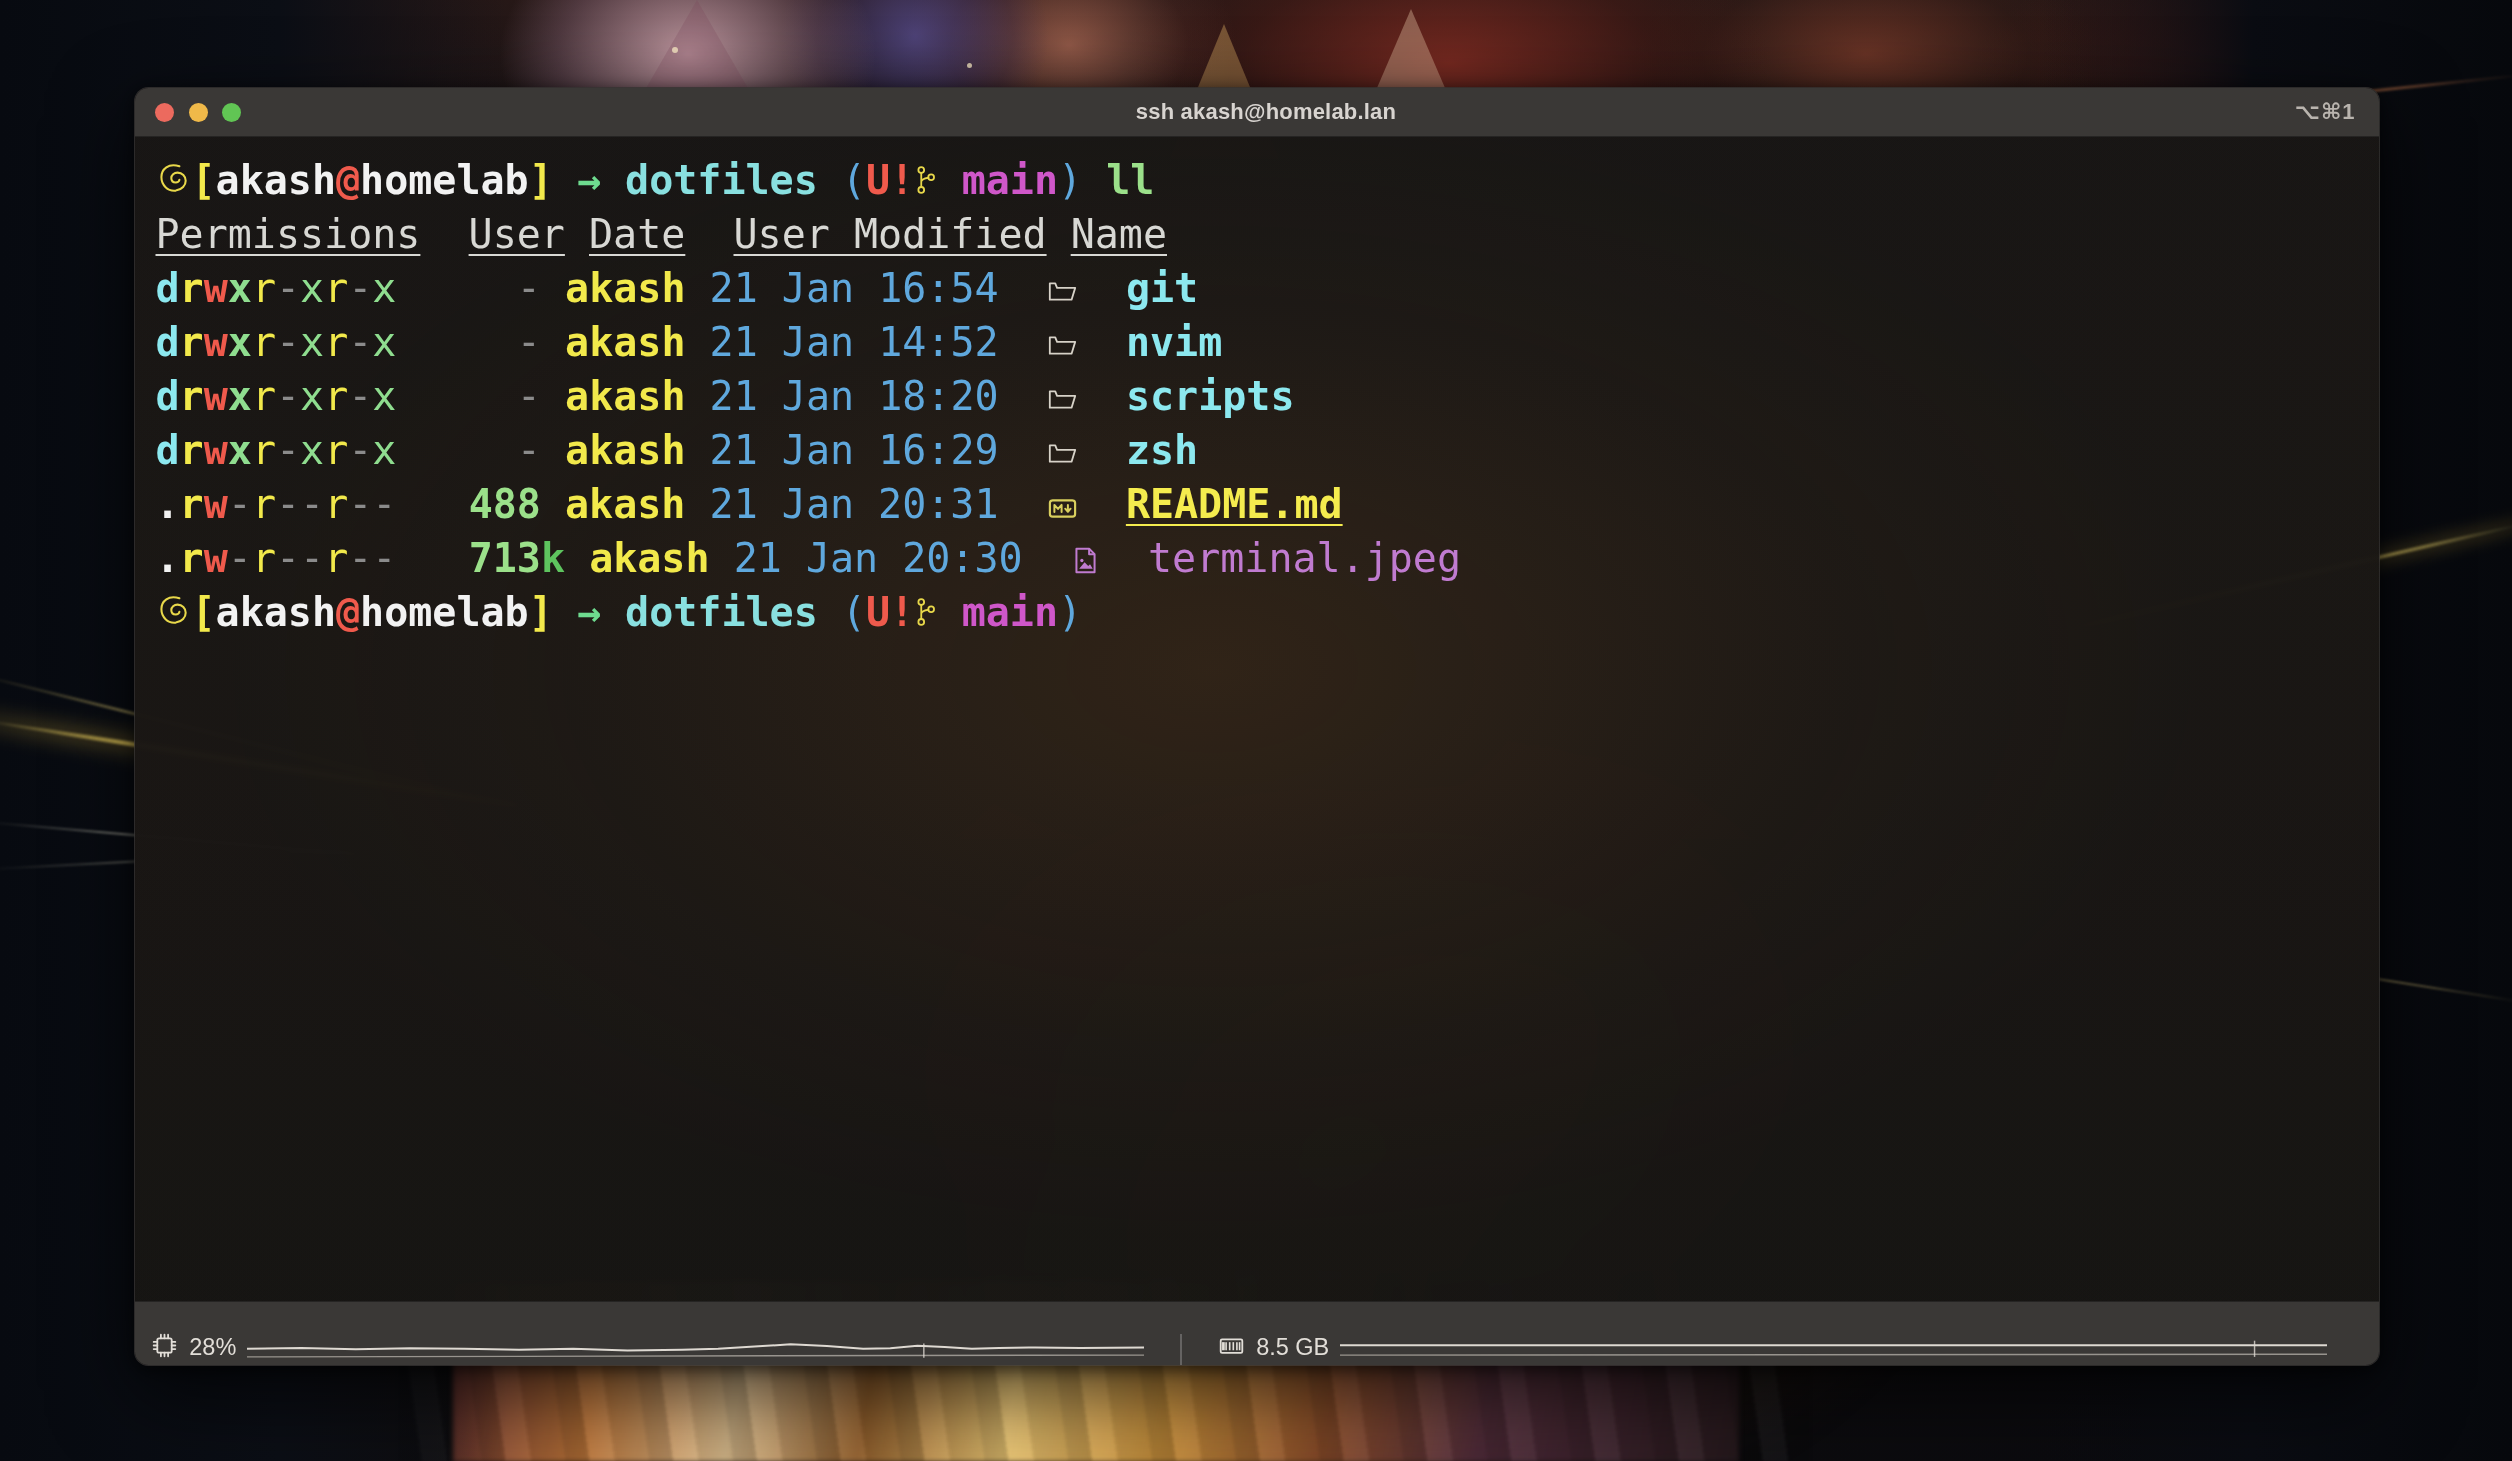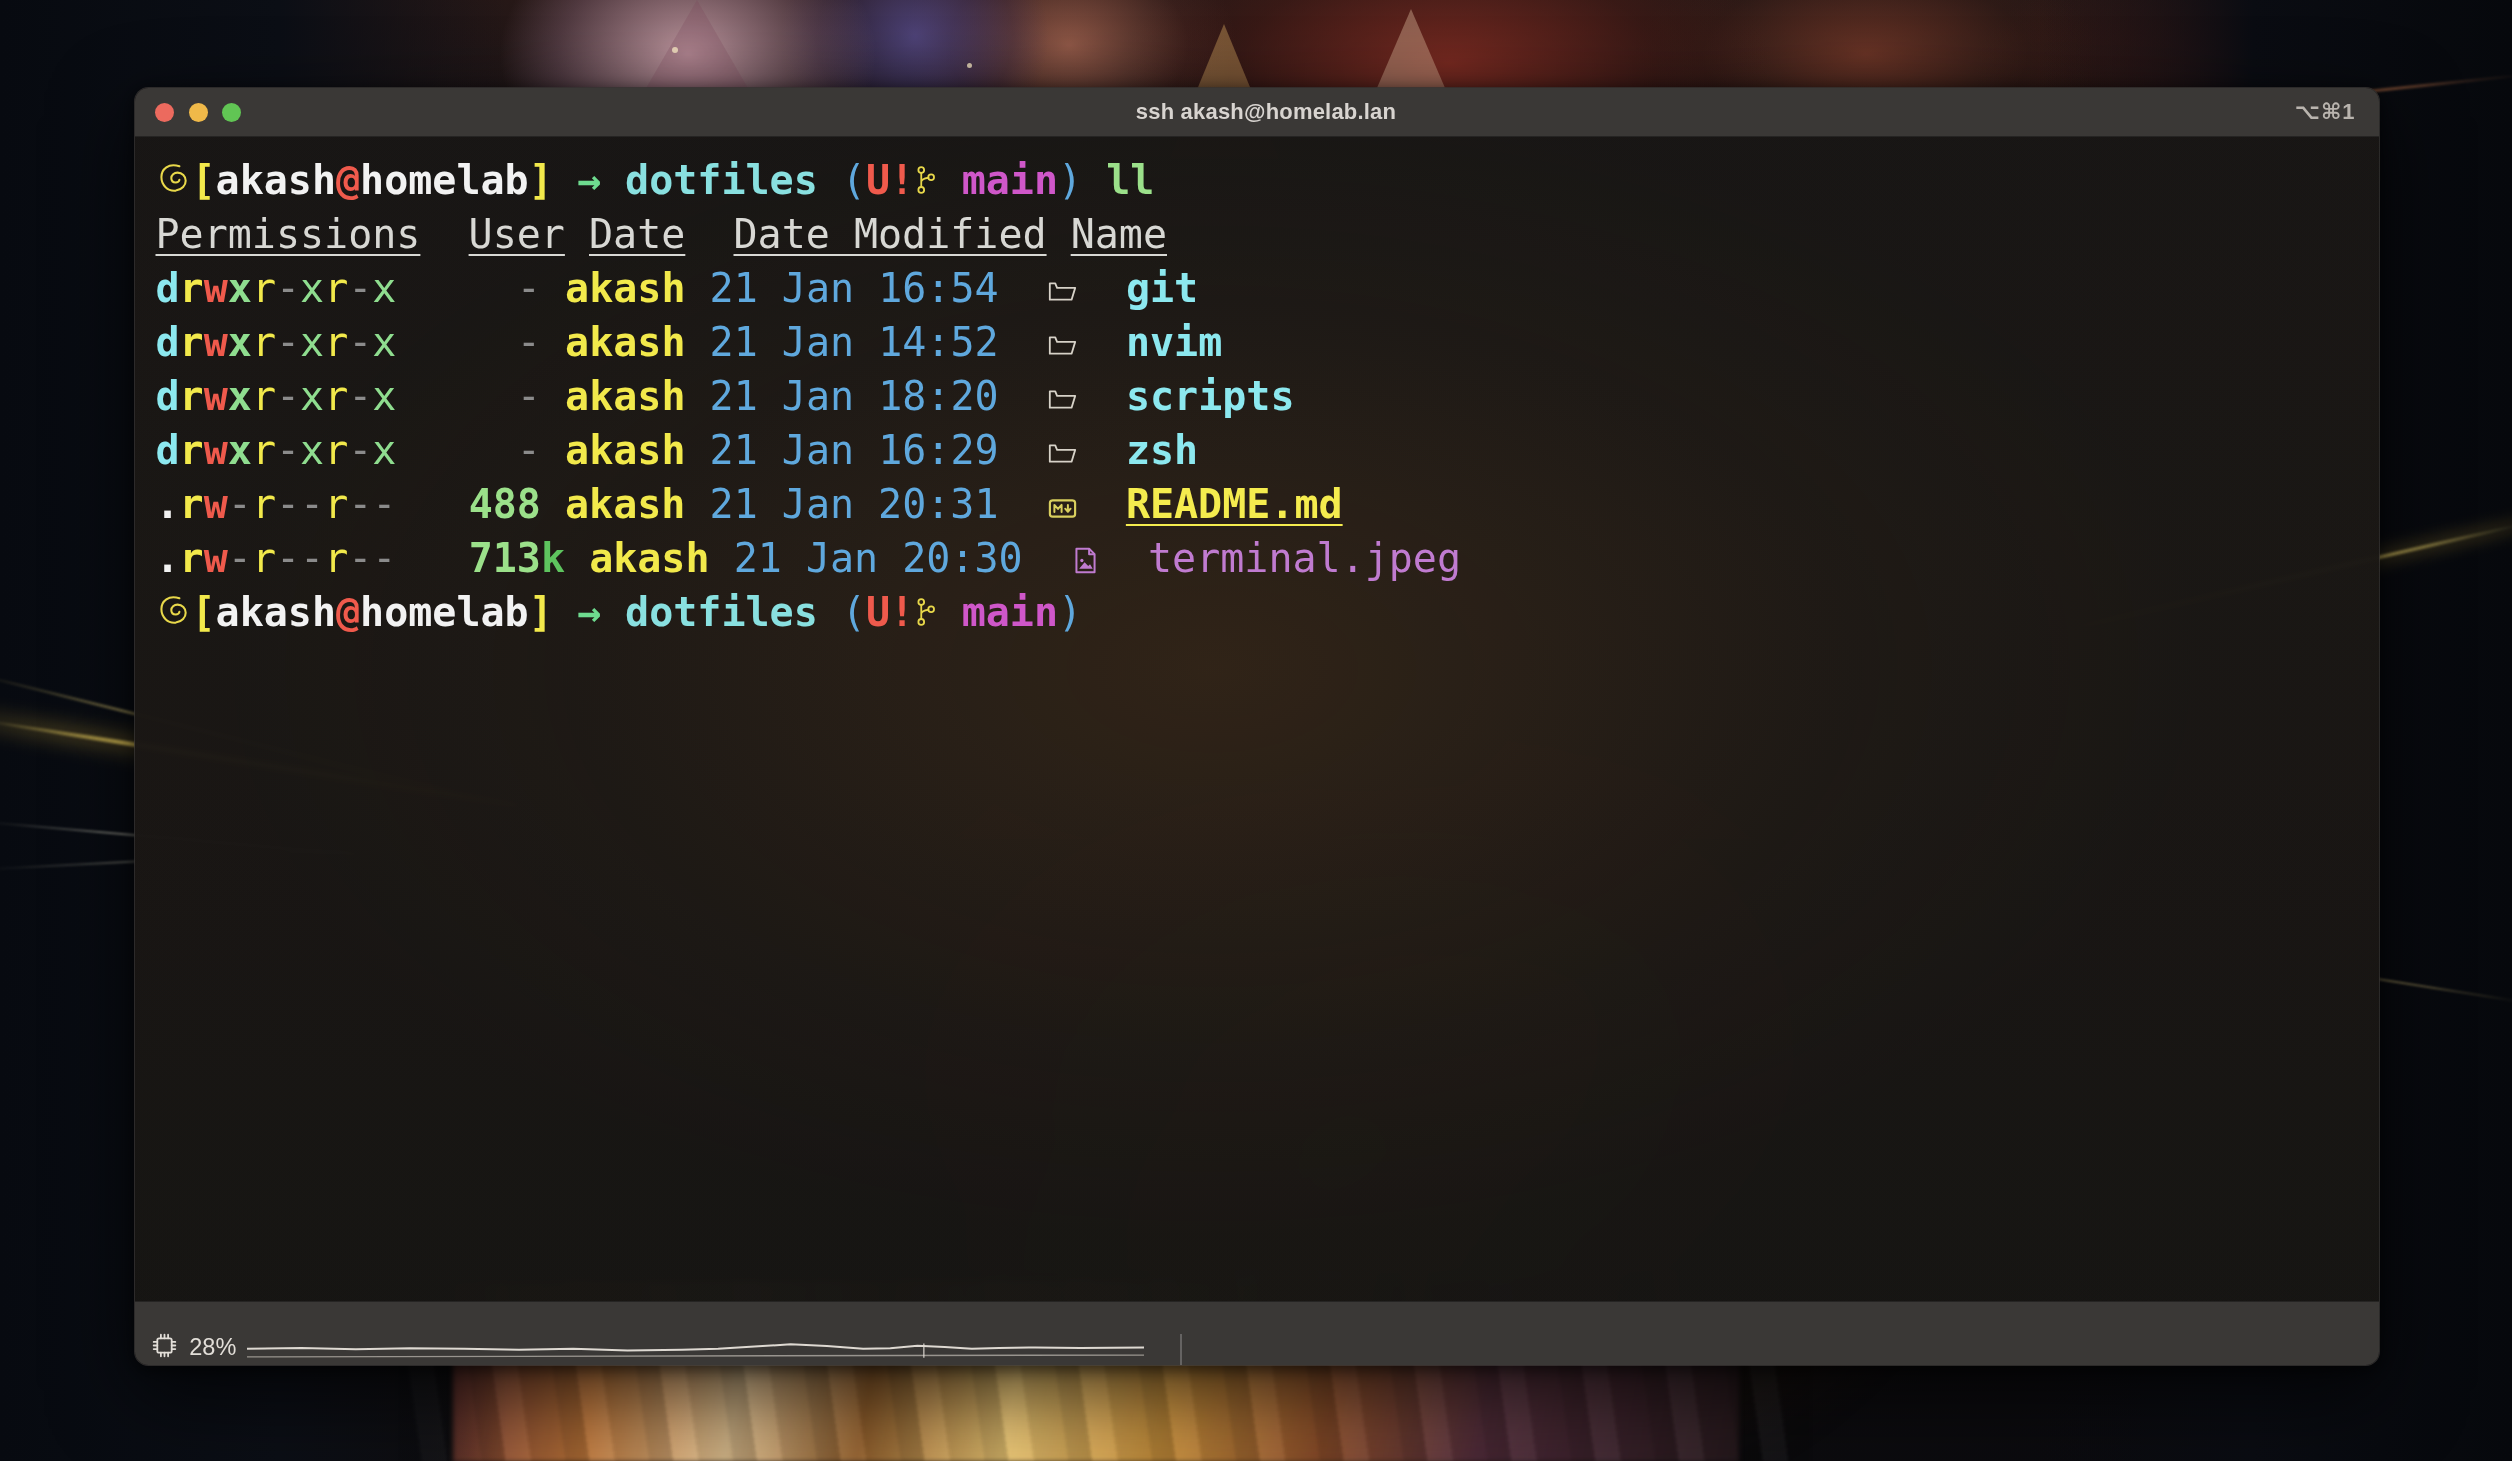--- a/index.html
+++ b/index.html
@@ -196,21 +196,21 @@
 
     <div class="line"><span class="icon-inline"><svg width="36" height="40" viewBox="0 0 40 44">
             <path d="M26 9 C14 5 6 12 6 21 C6 30 13 37 22 36 C29 35 33 30 33 25 C33 20 29 16 24 16 C20 16 17 19 17 22 C17 25 19 27 22 27 C24 27 26 25.5 26 24" fill="none" stroke="#e8d84a" stroke-width="2.3" stroke-linecap="round"></path>
           </svg></span><span class="c-yellow b">[</span><span class="c-white b">akash</span><span class="c-red b">@</span><span class="c-white b">homelab</span><span class="c-yellow b">]</span><span> </span><span class="c-arrow b">→</span><span> </span><span class="c-cyan b">dotfiles</span><span> </span><span class="c-paren">(</span><span class="c-red b">U!</span><span class="icon-inline"><svg width="23.5" height="36" viewBox="0 0 26 40">
             <circle cx="8" cy="9" r="3.2" fill="none" stroke="#e8d84a" stroke-width="2"></circle>
             <circle cx="8" cy="31" r="3.2" fill="none" stroke="#e8d84a" stroke-width="2"></circle>
             <circle cx="19" cy="17" r="3.2" fill="none" stroke="#e8d84a" stroke-width="2"></circle>
             <path d="M8 12.5 L8 27.5 M8 22 C8 19 13 18 16 17.5" fill="none" stroke="#e8d84a" stroke-width="2" stroke-linecap="round"></path>
           </svg></span><span> </span><span class="c-magenta b">main</span><span class="c-paren">)</span><span> </span><span class="c-lgreen b">ll</span></div>
 
-    <div class="line"><span class="c-header u">Permissions</span><span>  </span><span class="c-header u">User</span><span> </span><span class="c-header u">Date</span><span>  </span><span class="c-header u">Date Modified</span><span> </span><span class="c-header u">Name</span></div>
+    <div class="line"><span class="c-header u">Permissions</span><span>  </span><span class="c-header u">User</span><span> </span><span class="c-header u">Date</span><span>  </span><span class="c-header u">User Modified</span><span> </span><span class="c-header u">Name</span></div>
 
     <div class="line"><span class="c-dirblue b">d</span><span class="c-yellow b">r</span><span class="c-red b">w</span><span class="c-green b">x</span><span class="c-yellow">r</span><span class="c-gray">-</span><span class="c-green">x</span><span class="c-yellow">r</span><span class="c-gray">-</span><span class="c-green">x</span><span>     </span><span class="c-gray">-</span><span> </span><span class="c-yellow b">akash</span><span> </span><span class="c-blue">21 Jan 16:54</span><span>  </span><span class="icon-inline"><svg width="31" height="29" viewBox="0 0 34 32">
             <path d="M3 7 L3 25 L27 25 L31 12 L11 12 L9 7 Z" fill="none" stroke="#d7d2c8" stroke-width="2" stroke-linejoin="round"></path>
           </svg></span><span>  </span><span class="c-dirblue b">git</span></div>
 
     <div class="line"><span class="c-dirblue b">d</span><span class="c-yellow b">r</span><span class="c-red b">w</span><span class="c-green b">x</span><span class="c-yellow">r</span><span class="c-gray">-</span><span class="c-green">x</span><span class="c-yellow">r</span><span class="c-gray">-</span><span class="c-green">x</span><span>     </span><span class="c-gray">-</span><span> </span><span class="c-yellow b">akash</span><span> </span><span class="c-blue">21 Jan 14:52</span><span>  </span><span class="icon-inline"><svg width="31" height="29" viewBox="0 0 34 32">
             <path d="M3 7 L3 25 L27 25 L31 12 L11 12 L9 7 Z" fill="none" stroke="#d7d2c8" stroke-width="2" stroke-linejoin="round"></path>
           </svg></span><span>  </span><span class="c-dirblue b">nvim</span></div>
 
     <div class="line"><span class="c-dirblue b">d</span><span class="c-yellow b">r</span><span class="c-red b">w</span><span class="c-green b">x</span><span class="c-yellow">r</span><span class="c-gray">-</span><span class="c-green">x</span><span class="c-yellow">r</span><span class="c-gray">-</span><span class="c-green">x</span><span>     </span><span class="c-gray">-</span><span> </span><span class="c-yellow b">akash</span><span> </span><span class="c-blue">21 Jan 18:20</span><span>  </span><span class="icon-inline"><svg width="31" height="29" viewBox="0 0 34 32">
@@ -265,16 +265,35 @@
             </g>
           </svg></span>
       <span class="stat-label">28%</span>
       <span class="spark-wrap"><svg width="897" height="36" viewBox="0 0 990 40" preserveAspectRatio="none">
             <path d="M0 22 L60 21 L120 22.5 L180 21.5 L240 22 L300 23 L360 22 L420 24 L480 23 L520 22 L560 19.5 L600 17 L640 19 L680 22 L710 21.5 L740 18.5 L770 20 L800 22 L830 21 L870 20.5 L920 21 L990 20.5" fill="none" stroke="#ded9d2" stroke-width="2.2"></path>
             <path d="M0 31 L990 29" fill="none" stroke="#a9a49d" stroke-width="1.6" opacity=".85"></path>
             <path d="M747 16 L747 32" stroke="#ded9d2" stroke-width="1.6" opacity=".8"></path>
           </svg></span>
     </div>
     <div class="sep"></div>
+    <div class="stat-group">
+      <span><svg width="27" height="23.5" viewBox="0 0 30 26">
+            <rect x="3" y="6" width="24" height="15" rx="1.5" fill="none" stroke="#e2ded8" stroke-width="2"></rect>
+            <g stroke="#e2ded8" stroke-width="1.8">
+              <path d="M9 9 L9 18"></path>
+              <path d="M13 9 L13 18"></path>
+              <path d="M17 9 L17 18"></path>
+              <path d="M21 9 L21 18"></path>
+              <path d="M24 9 L24 18"></path>
+            </g>
+            <rect x="4.5" y="9" width="3" height="9" fill="#e2ded8"></rect>
+          </svg></span>
+      <span class="stat-label">8.5 GB</span>
+      <span class="spark-wrap"><svg width="987" height="36" viewBox="0 0 1090 40" preserveAspectRatio="none">
+            <path d="M0 18 L1090 18" fill="none" stroke="#ded9d2" stroke-width="2.2"></path>
+            <path d="M0 29 L1090 28" fill="none" stroke="#a9a49d" stroke-width="1.6" opacity=".85"></path>
+            <path d="M1010 13 L1010 31" stroke="#ded9d2" stroke-width="1.6" opacity=".8"></path>
+          </svg></span>
+    </div>
   </div>
 
 </div>
 
 
 </body></html>

